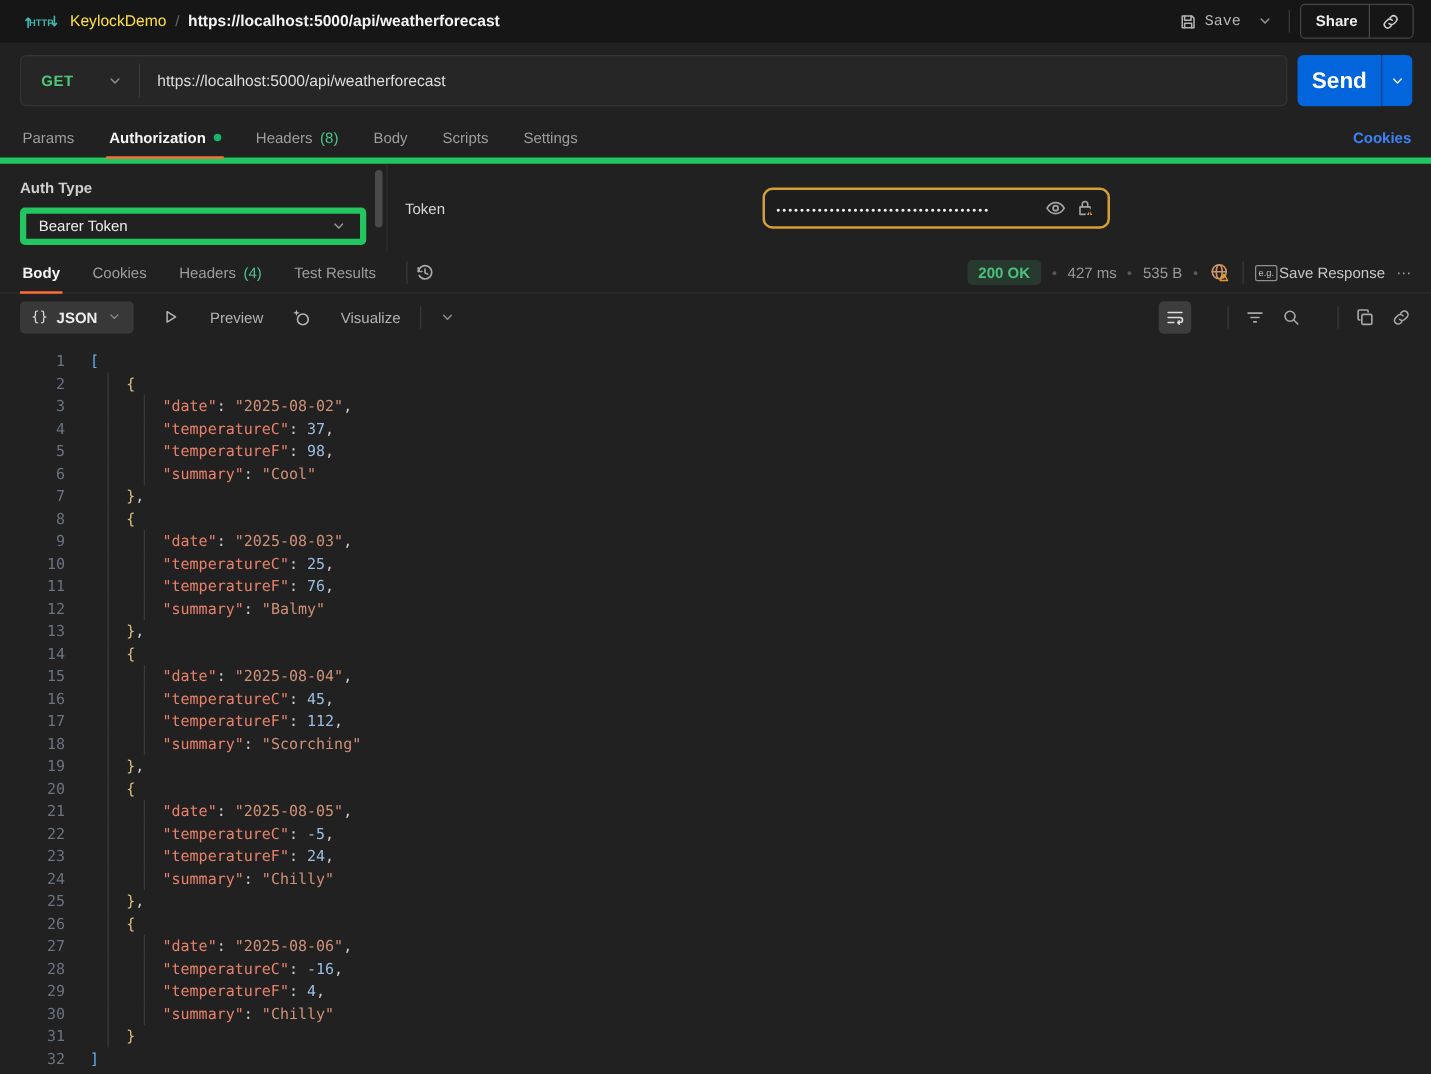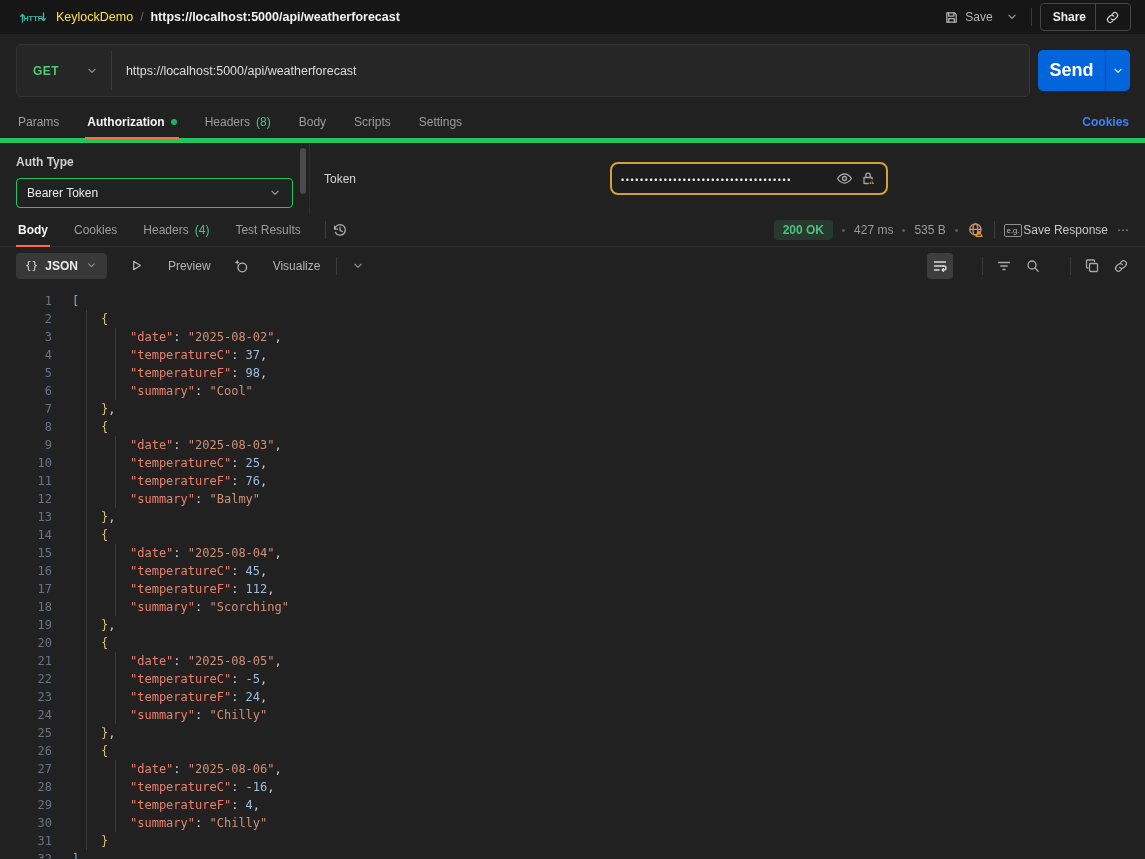--- a/index.html
+++ b/index.html
@@ -11,30 +11,30 @@
   svg { display:block; }
   .ic { stroke:currentColor; fill:none; stroke-width:1.3; stroke-linecap:round; stroke-linejoin:round; }
 
   
   .topbar { height:34px; background:#161616; display:flex; align-items:center; padding:0 14px; }
   .http-badge { color:#3fb6ae; margin:0 10px 0 6px; display:flex; align-items:center; }
   .crumb-ws { color:#fde047; font-size:12.5px; }
   .crumb-sep { color:#6a6a6a; margin:0 7px; }
   .crumb-title { color:#f2f2f2; font-weight:700; font-size:12.5px; }
   .topbar-right { margin-left:auto; display:flex; align-items:center; gap:8px; }
-  .save-group { display:flex; align-items:center; gap:6px; color:#b5b5b5; cursor:pointer; }
+  .save-group { display:flex; align-items:center; gap:6px; color:#b5b5b5; cursor:pointer;font-family:Liberation Mono, monospace; }
   .save-caret { color:#9a9a9a; padding:2px 4px; }
   .vdiv { width:1px; height:18px; background:#3a3a3a; }
   .share-btn { display:flex; align-items:center; border:1px solid #454545; border-radius:4px; height:28px; padding:0 0 0 12px; color:#ededed; font-weight:600; cursor:pointer; }
   .share-btn .vdiv { margin:0 9px; height:27px; background:#454545; }
   .share-btn .linkic { color:#cfcfcf; padding-right:10px; }
 
   
   .request-row { display:flex; align-items:center; padding:10px 15px 9px 16px; }
-  .url-bar { flex:1; height:53px; background:#262626; border:1px solid #343434; border-radius:5px; display:flex; align-items:center; }
+  .url-bar { flex:1; height:41px; background:#262626; border:1px solid #343434; border-radius:5px; display:flex; align-items:center; }
   .method-select { display:flex; align-items:center; gap:26px; padding:0 12px 0 16px; cursor:pointer; }
   .method-label { color:#51c879; font-weight:700; letter-spacing:.4px; }
   .method-select .caret, .send-caret, .fmt-caret, .viewer-caret { color:#8f8f8f; }
   .url-divider { width:1px; align-self:stretch; margin:6px 0; background:#3a3a3a; }
   .url-text { color:#dcdcdc; font-size:12.5px; padding-left:14px; }
   .send-split { display:flex; margin-left:8px; height:41px; }
   .send-main { width:67px; background:#0265dc; color:#fff; font-weight:700; font-size:18px; border:none; border-radius:5px 0 0 5px; cursor:pointer; font-family:inherit; }
   .send-more { width:25px; background:#0265dc; border:none; border-left:1px solid rgba(0,0,0,.28); border-radius:0 5px 5px 0; color:#e8f1ff; cursor:pointer; display:flex; align-items:center; justify-content:center; }
 
   
@@ -43,21 +43,21 @@
   .tab.active { color:#f5f5f5; font-weight:700; }
   .tab.active::after { content:""; position:absolute; left:0; right:0; bottom:-1px; height:2px; background:#ff6c37; }
   .dot { width:6px; height:6px; border-radius:50%; background:#12b76a; }
   .count { color:#4cc38a; }
   .cookies-link { margin-left:auto; color:#3b82f6; font-weight:600; cursor:pointer; }
 
   
   .auth-section { display:flex; height:71px; }
   .auth-left { width:310px; border-right:1px solid #2d2d2d; padding:12px 16px 0 16px; position:relative; }
   .auth-type-label { color:#cfcfcf; font-weight:600; margin-bottom:9px; }
-  .auth-select { height:30px; border:1px solid #22c55e; border-radius:4px; display:flex; align-items:center; padding:0 10px; color:#ececec; cursor:pointer; }
+  .auth-select { height:30px; border:5px solid #22c55e; border-radius:4px; display:flex; align-items:center; padding:0 10px; color:#ececec; cursor:pointer; }
   .auth-select .caret { margin-left:auto; color:#9a9a9a; }
   .mini-scrollbar { position:absolute; right:3px; top:5px; width:6px; height:46px; border-radius:3px; background:#4a4a4a; }
   .auth-right { flex:1; display:flex; align-items:center; padding-left:14px; }
   .token-label { color:#d6d6d6; }
   .token-field { margin-left:254px; width:278px; height:33px; background:#1d1d1d; border:2px solid #d2a036; border-radius:8px; display:flex; align-items:center; padding:0 9px; }
   .token-mask { flex:1; color:#f2f2f2; font-size:9px; letter-spacing:1.6px; white-space:nowrap; overflow:hidden; padding-top:2px; }
   .eye-btn { color:#a3a3a3; margin:0 7px 0 4px; cursor:pointer; }
   .lockwarn { position:relative; color:#a3a3a3; cursor:pointer; }
 
   

